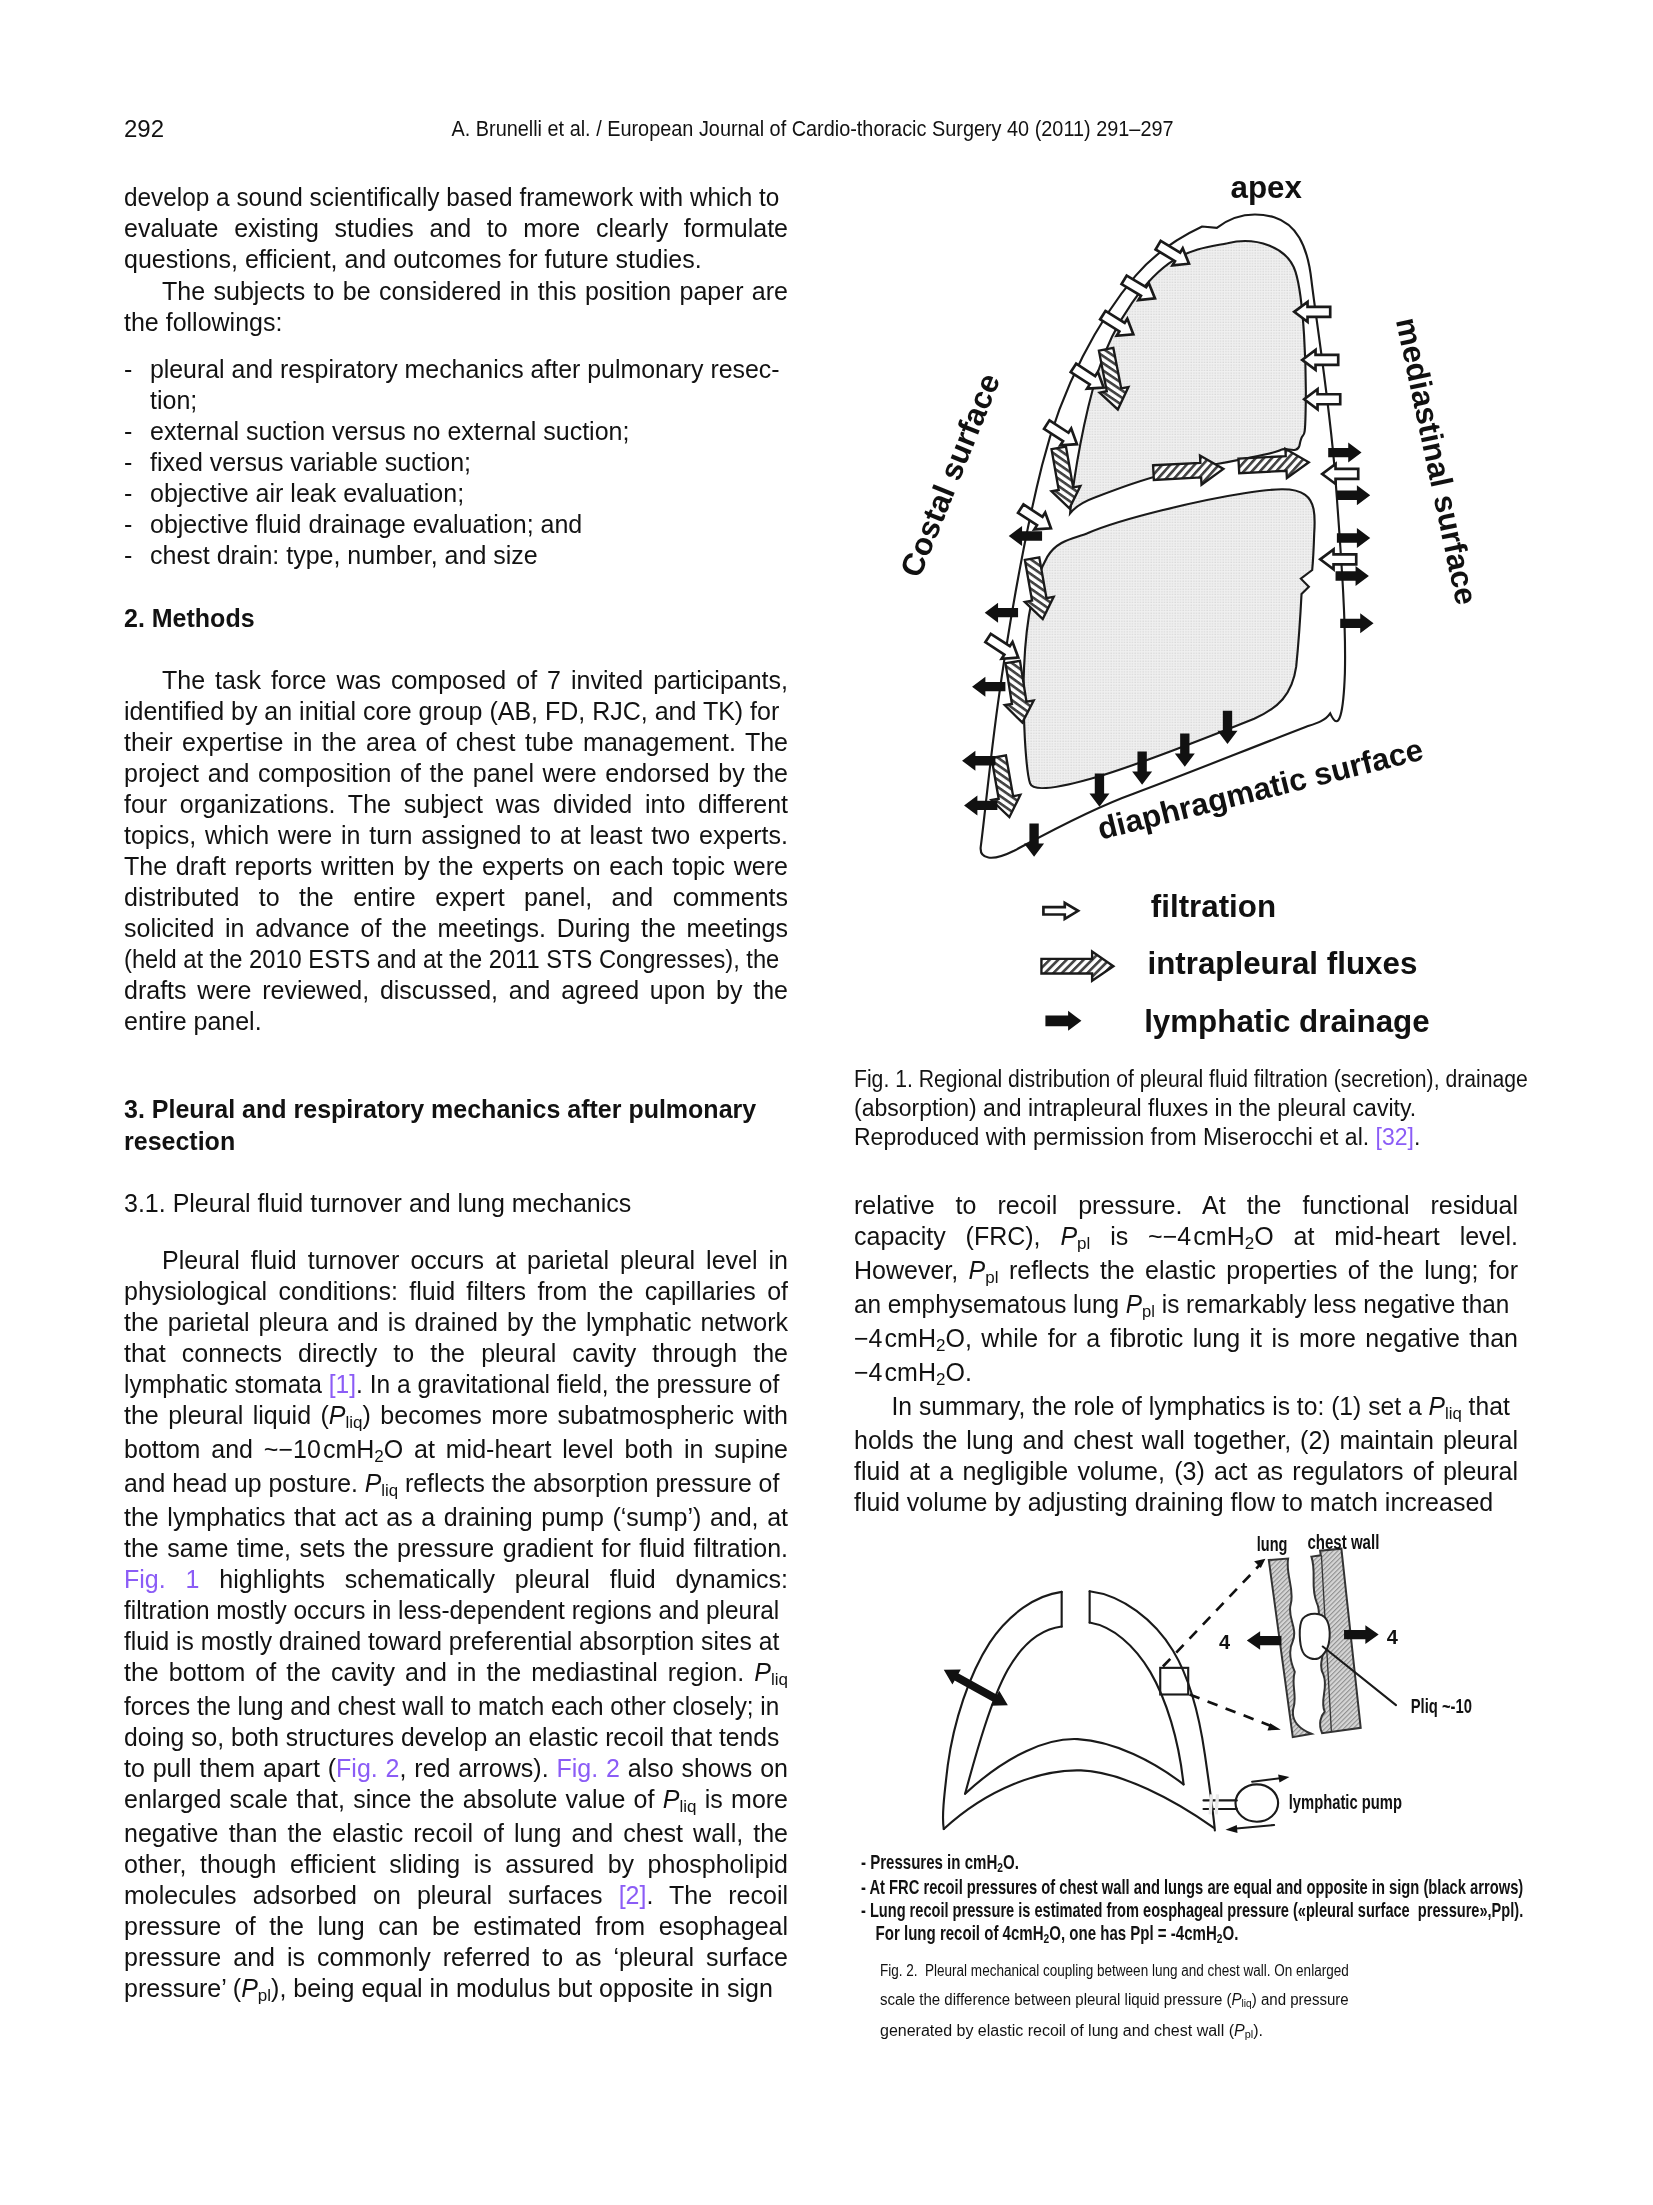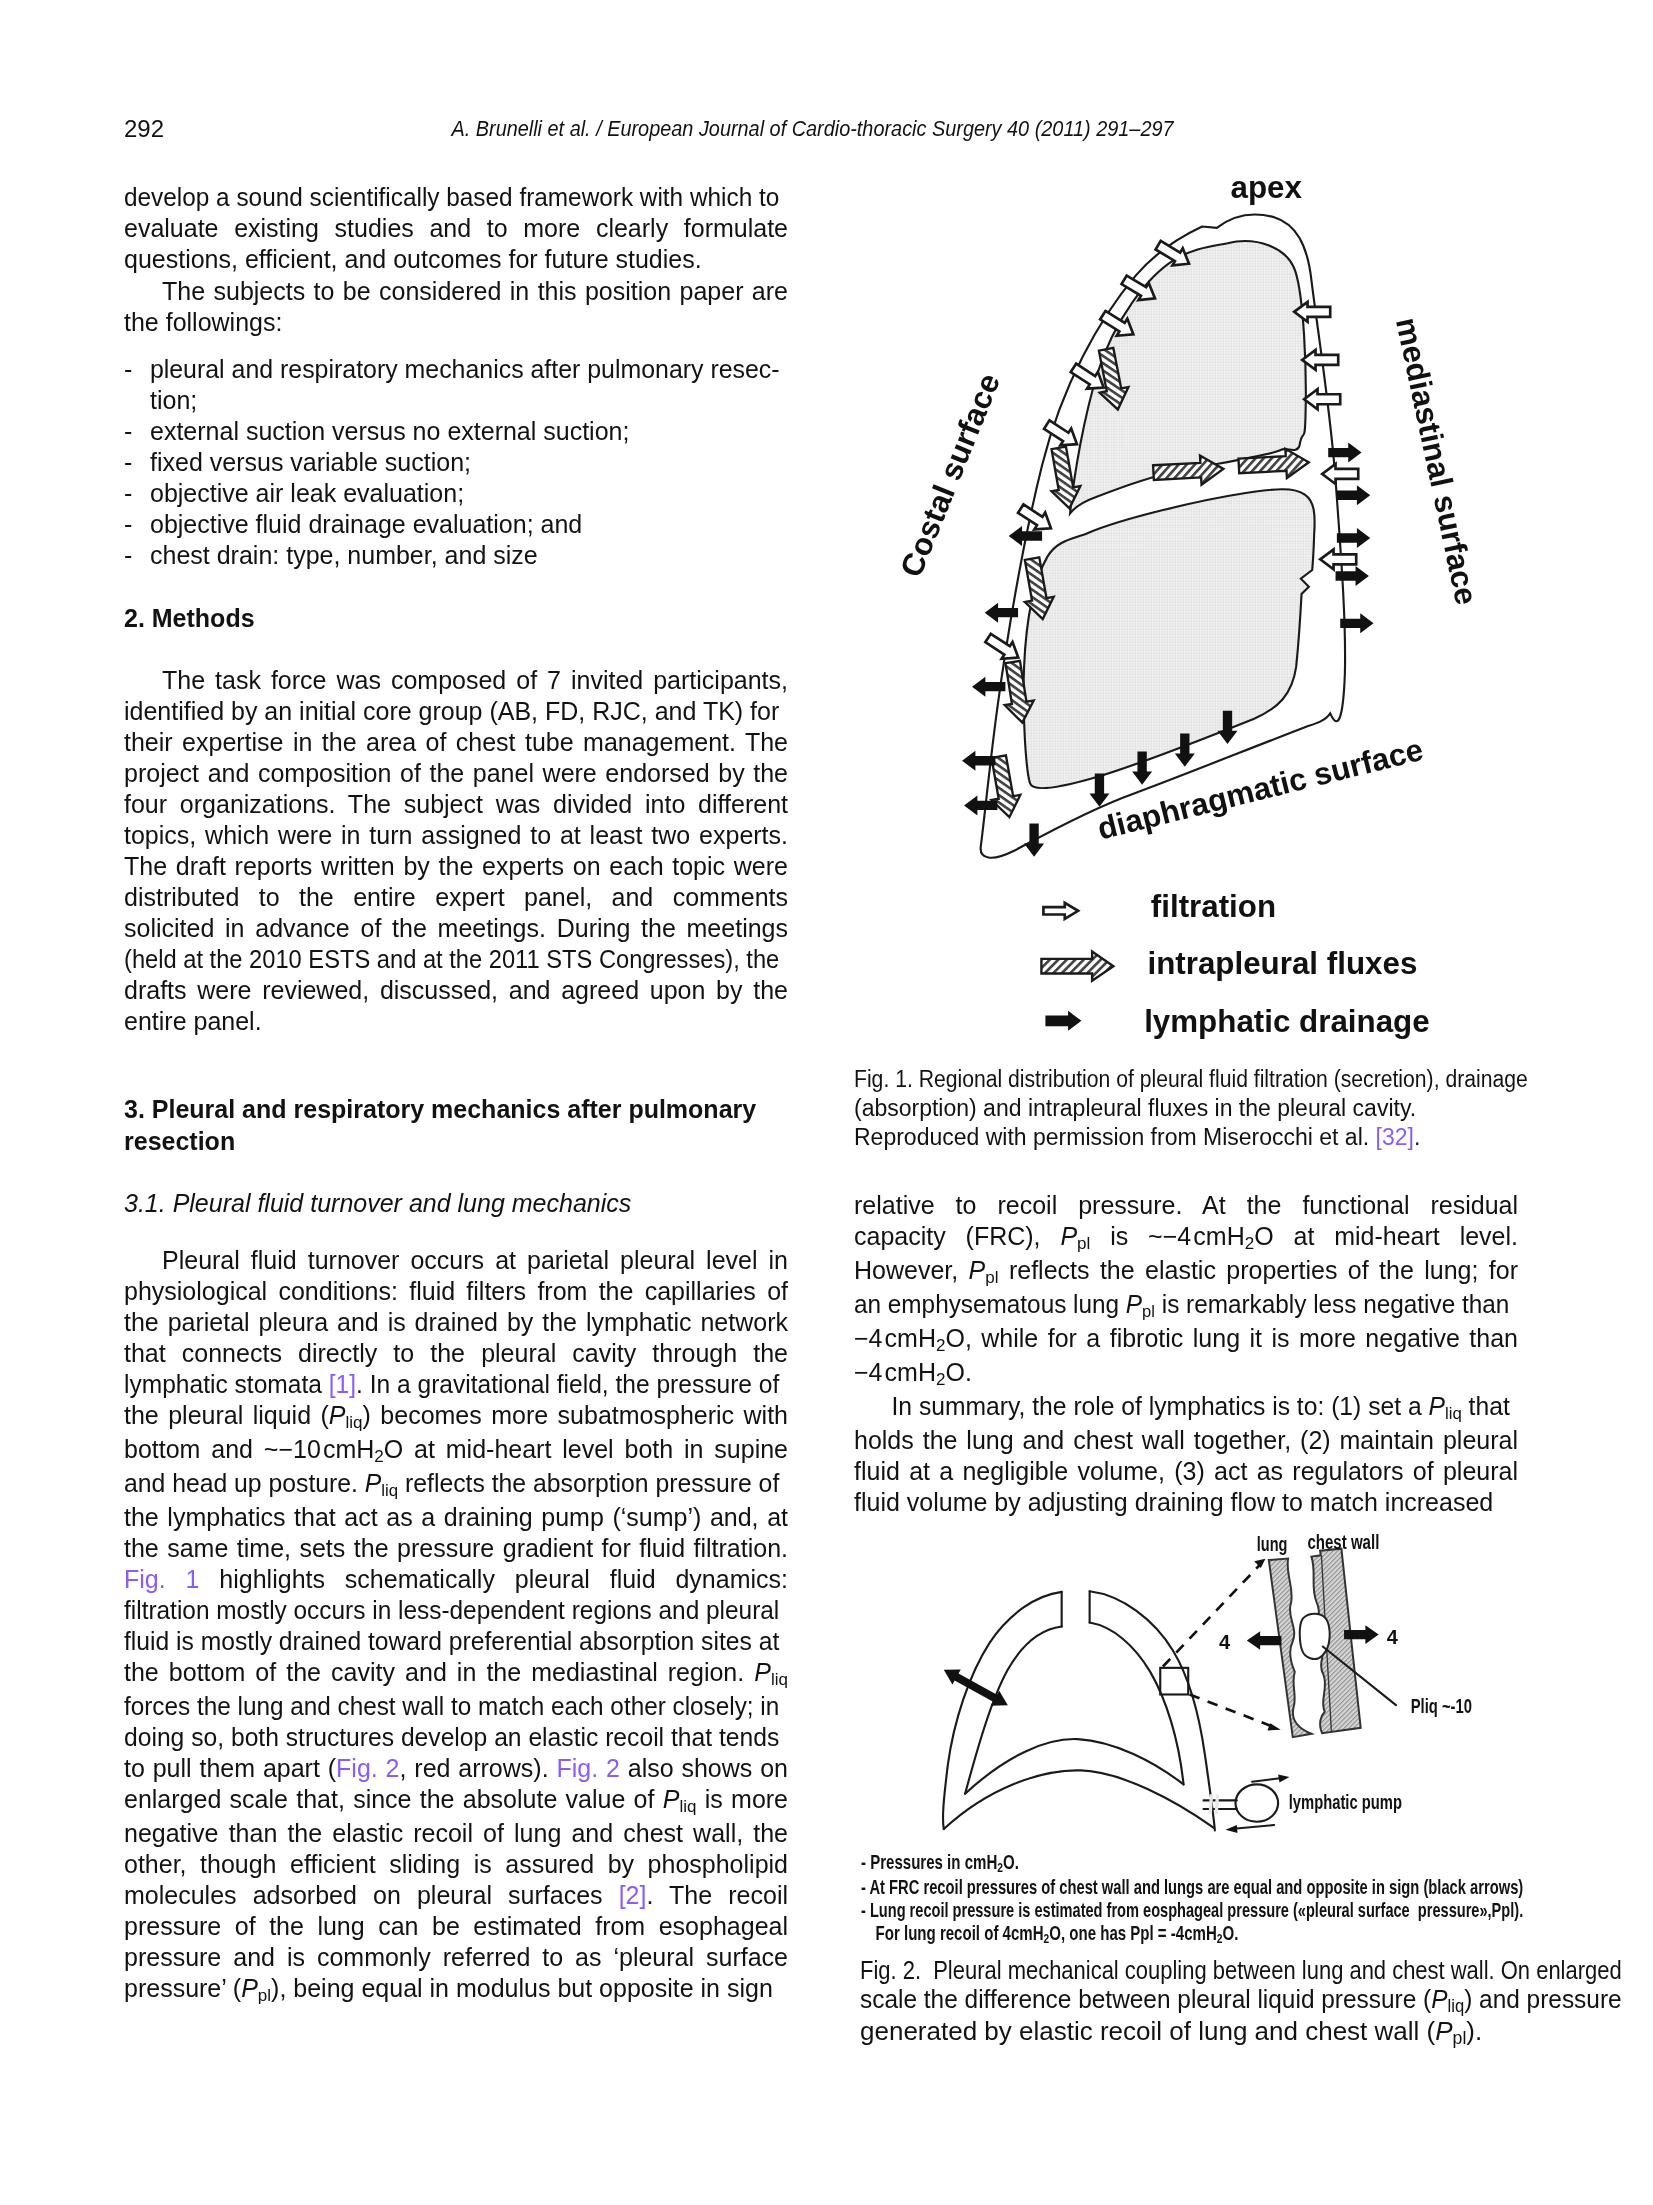--- a/index.html
+++ b/index.html
@@ -6,21 +6,21 @@
 .blk{position:absolute;}
 .jl{text-align:justify;text-align-last:justify}
 .sq{white-space:nowrap;transform-origin:0 50%}
 .sqc{white-space:nowrap;transform-origin:50% 50%;text-align:center}
 .ll{text-align:left}
 .in{text-indent:38px}
 .pd{padding-left:26px}
 .pd2{padding-left:18.7px}
 .hy{display:inline-block;width:26px}
 .bd{font-weight:bold}
-.it{font-style:italic}
+.it{}
 .ctr{text-align:center}
 .lk{color:#8b5cf6}
 .sb{font-size:68%;position:relative;top:0.22em}
 svg .ol{stroke:#1a1a1a;stroke-width:3.2;fill:none;stroke-linecap:round}
 svg .lb{fill:url(#st);stroke:#1a1a1a;stroke-width:3.2}
 svg .wa{fill:#fff;stroke:#1a1a1a;stroke-width:4}
 svg .ha{fill:url(#hp);stroke:#1a1a1a;stroke-width:3.5}
 svg .ba{fill:#111;stroke:none}
 svg .sl{fill:url(#hp2);stroke:#333;stroke-width:3}
 svg .ft{font-family:"Liberation Sans",sans-serif;font-weight:bold;font-size:47px;fill:#111}
@@ -112,21 +112,21 @@
 <div class="sq" style="transform:scaleX(0.9197)">Fig. 1. Regional distribution of pleural fluid filtration (secretion), drainage</div>
 <div class="ll">(absorption) and intrapleural fluxes in the pleural cavity.</div>
 <div class="ll">Reproduced with permission from Miserocchi et al. <span class="lk">[32]</span>.</div>
 </div>
 <div class="blk bd" style="left:861px;top:1851px;width:664px;font-size:19.3px;line-height:23px">
 <div class="sq" style="transform:scaleX(0.78)">- Pressures in cmH<span class="sb">2</span>O.</div>
 <div class="sq" style="transform:scaleX(0.7637)">- At FRC recoil pressures of chest wall and lungs are equal and opposite in sign (black arrows)</div>
 <div class="sq" style="transform:scaleX(0.7564)">- Lung recoil pressure is estimated from eosphageal pressure («pleural surface&nbsp; pressure»,Ppl).</div>
 <div class="sq pd2" style="transform:scaleX(0.78)">For lung recoil of 4cmH<span class="sb">2</span>O, one has Ppl = -4cmH<span class="sb">2</span>O.</div>
 </div>
-<div class="blk " style="left:860px;top:1956px;width:664px;font-size:26px;line-height:29px">
+<div class="blk " style="left:880px;top:1956px;width:664px;font-size:16px;line-height:29px">
 <div class="sq" style="transform:scaleX(0.8445)">Fig. 2.&nbsp; Pleural mechanical coupling between lung and chest wall. On enlarged</div>
 <div class="sq" style="transform:scaleX(0.9395)">scale the difference between pleural liquid pressure (<i>P</i><span class="sb">liq</span>) and pressure</div>
 <div class="ll">generated by elastic recoil of lung and chest wall (<i>P</i><span class="sb">pl</span>).</div>
 </div>
 <div class="blk " style="left:124px;top:114px;width:133px;font-size:24px;line-height:29px">
 <div class="ll">292</div>
 </div>
 <div class="blk it ctr" style="left:259px;top:115px;width:1107px;font-size:21.3px;line-height:29px">
 <div class="sqc" style="transform:scaleX(0.9331)">A. Brunelli et al. / European Journal of Cardio-thoracic Surgery 40 (2011) 291–297</div>
 </div>

